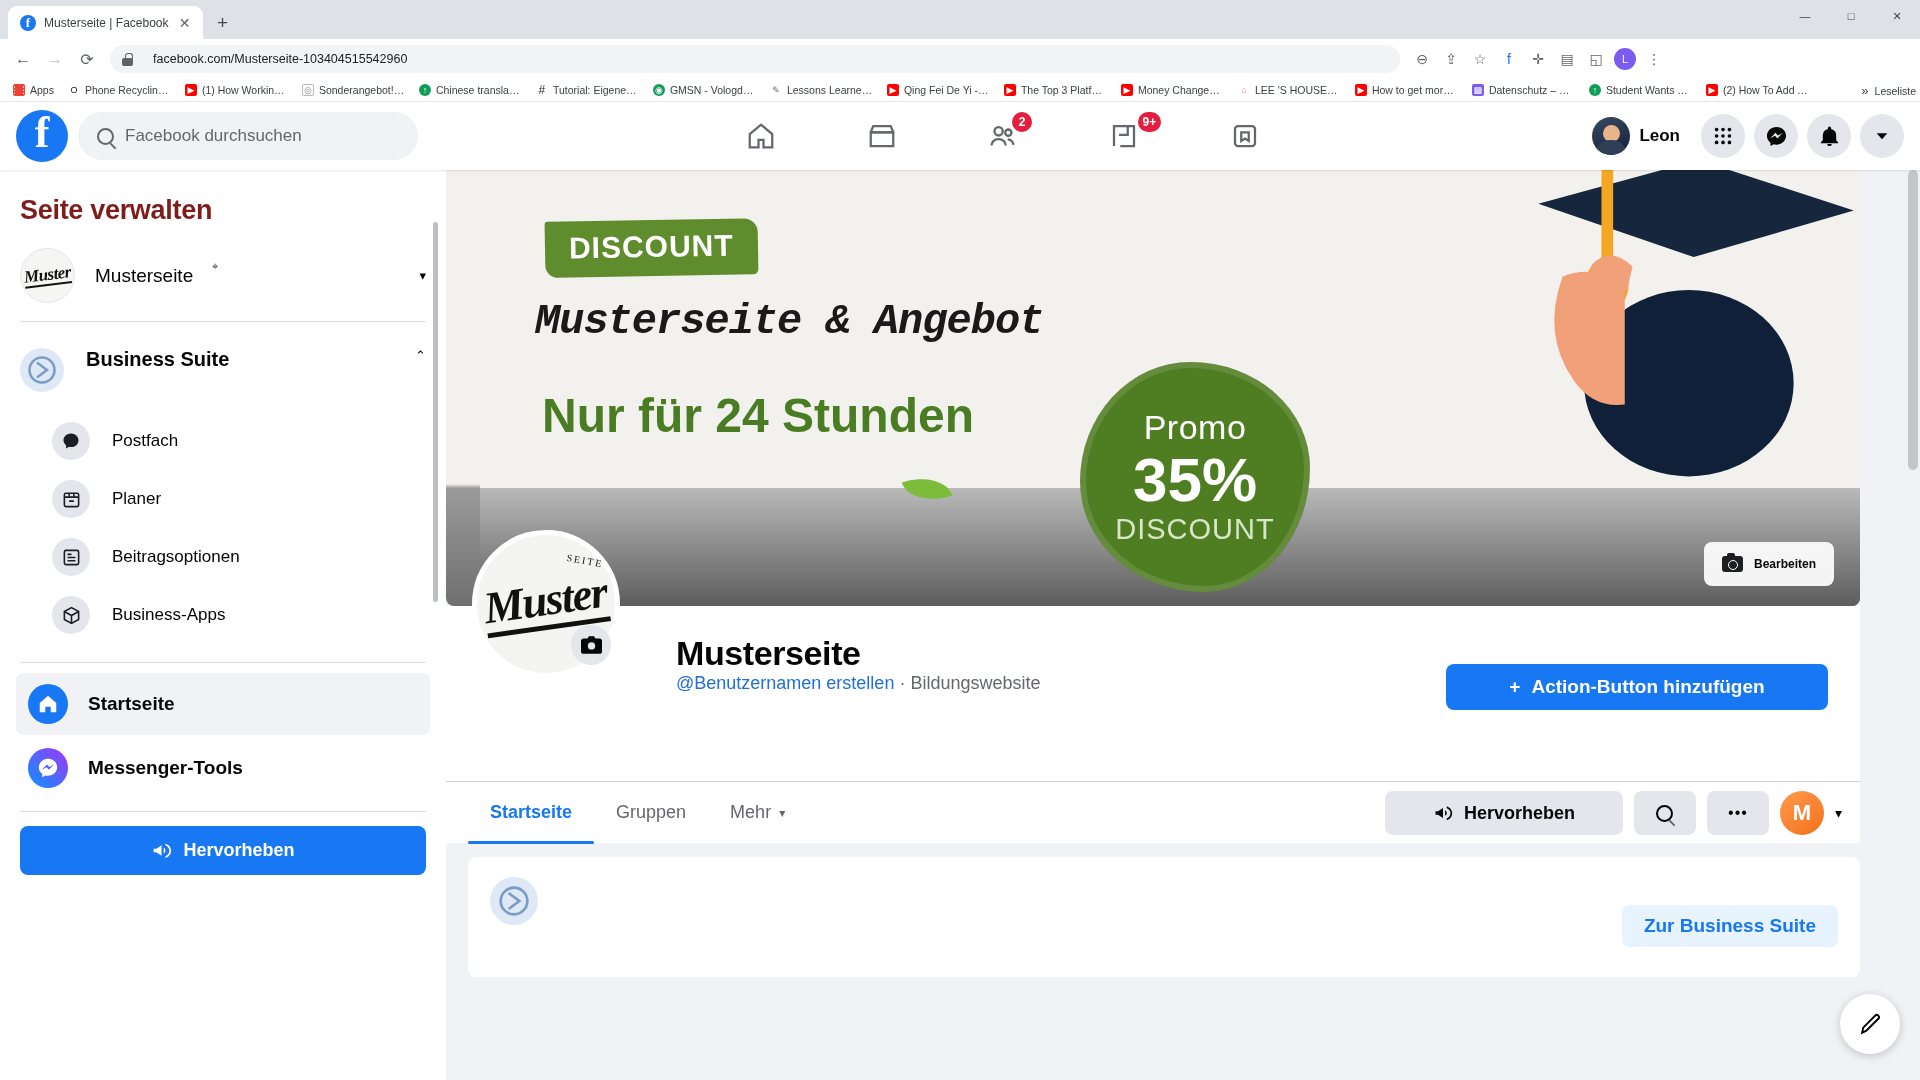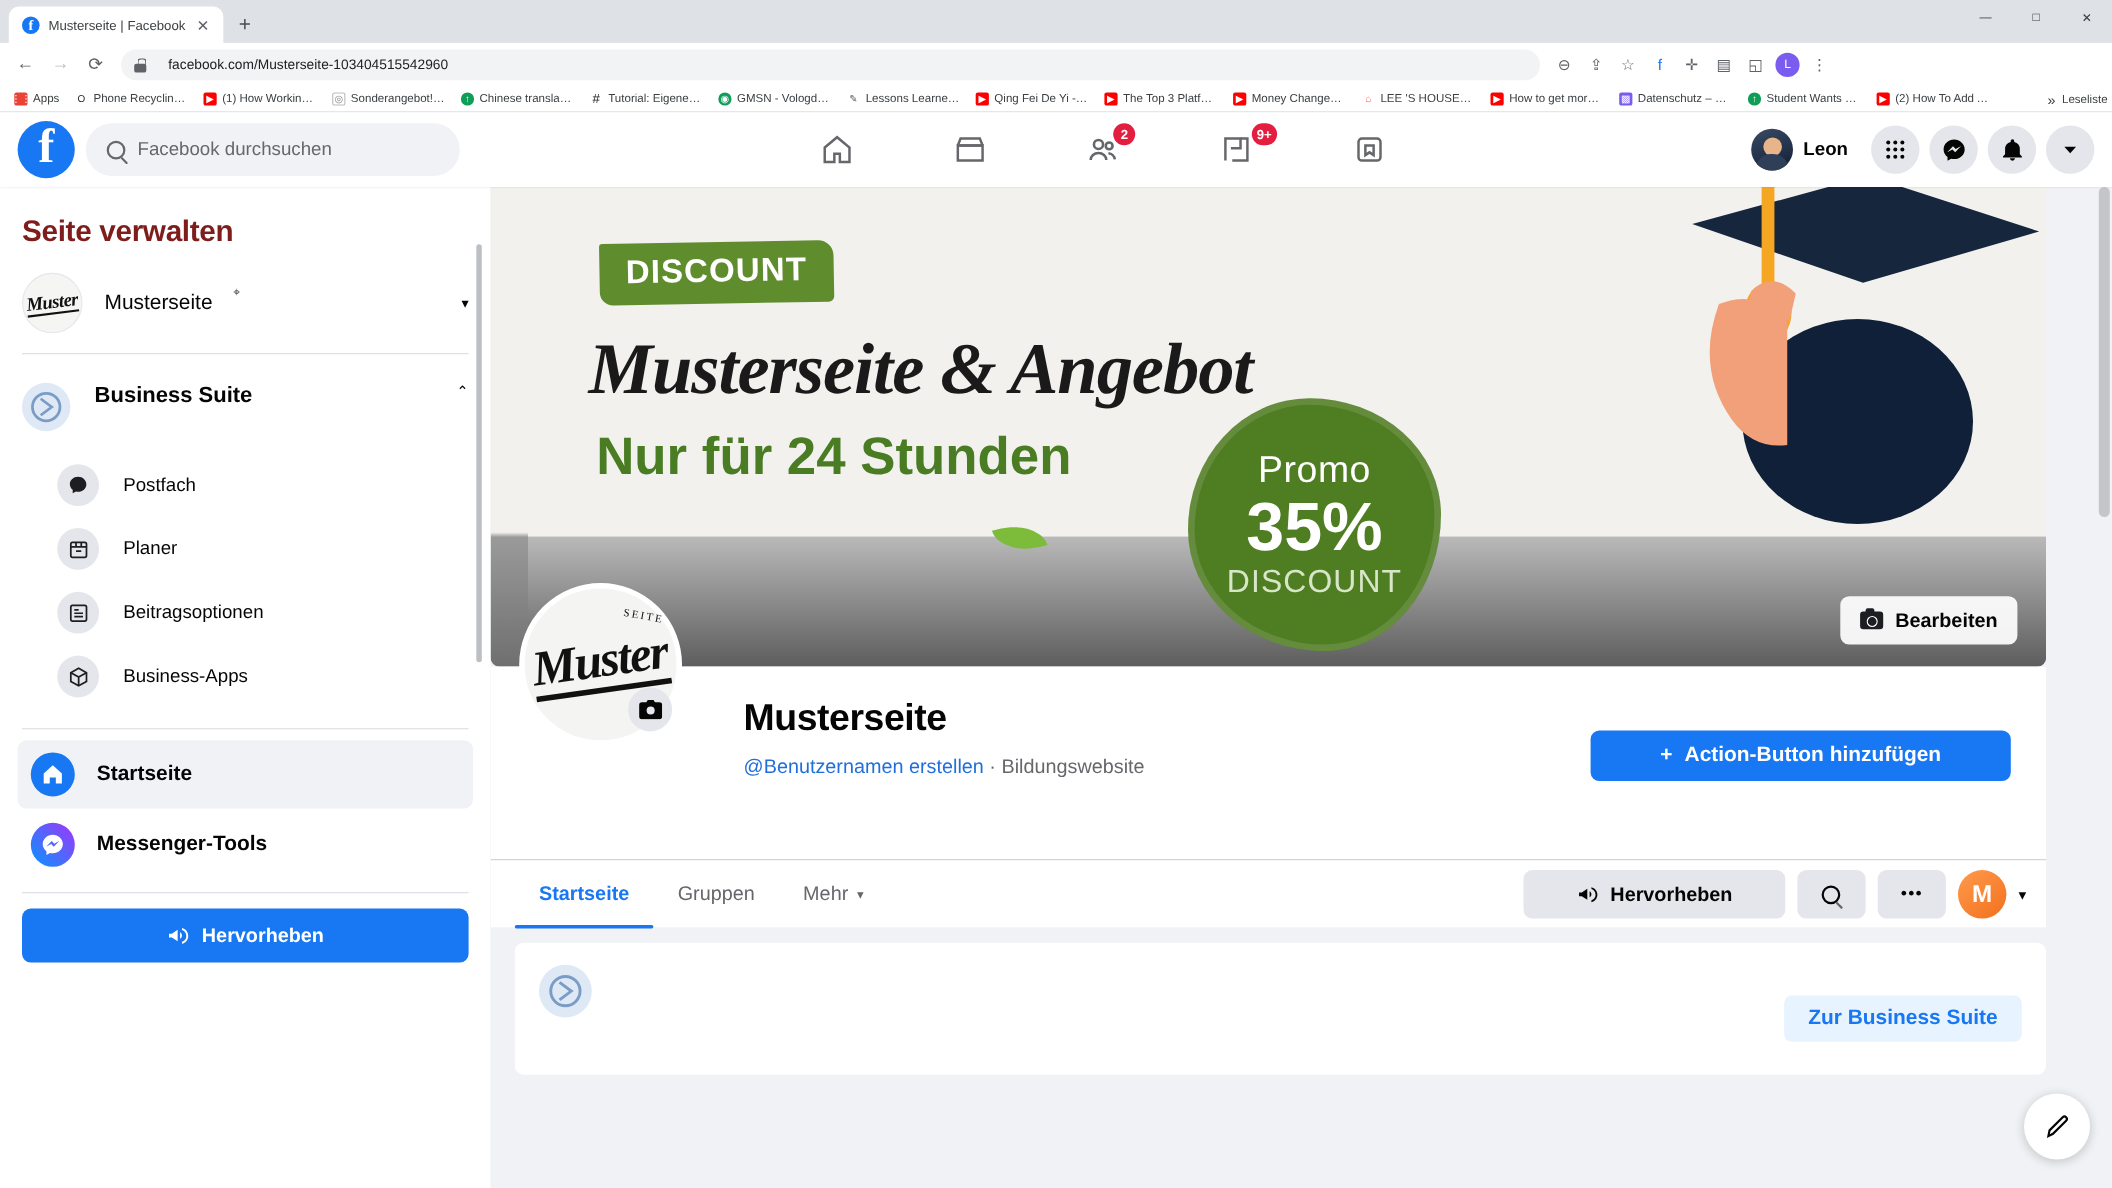--- a/index.html
+++ b/index.html
@@ -327,23 +327,23 @@
   .disc-badge {
     position: absolute; left: 65px; top: 50px;
     background: #5f8d2e; color: #fff;
     font-size: 30px; font-weight: bold; letter-spacing: 1px;
     padding: 10px 24px 12px 24px;
     border-radius: 3px 14px 5px 12px;
     transform: rotate(-1deg);
   }
   .script-line {
     position: absolute; left: 55px; top: 128px;
-    font-family: Liberation Serif, serif;
+    font-family: Liberation Mono, monospace;
     font-style: italic; font-weight: bold;
-    font-size: 66px; color: #1a1a1a; letter-spacing: -1px;
+    font-size: 42px; color: #1a1a1a; letter-spacing: -1px;
     white-space: nowrap;
   }
   .sub-line {
     position: absolute; left: 62px; top: 218px;
     font-size: 48px; font-weight: bold; color: #4a7c23;
     white-space: nowrap;
   }
   .promo-blob {
     position: absolute; left: 600px; top: 192px;
     width: 230px; height: 230px;
@@ -365,21 +365,21 @@
     width: 44px; height: 28px;
     background: #7dbb3a;
     border-radius: 0 100% 0 100%;
     transform: rotate(-18deg);
   }
   .edit-cover {
     position: absolute; right: 26px; bottom: 20px;
     background: rgba(255,255,255,.92); color: #050505;
     height: 44px; border-radius: 8px;
     display: flex; align-items: center; gap: 11px;
-    padding: 0 18px; font-size: 18px; font-weight: bold;
+    padding: 0 18px; font-size: 12px; font-weight: bold;
   }
   .cam-ico {
     width: 21px; height: 16px; background: #1c1e21;
     border-radius: 3px; position: relative; flex: 0 0 auto;
   }
   .cam-ico:before {
     content:""; position:absolute; left:50%; top:50%;
     width:8px; height:8px; margin:-4px 0 0 -4px;
     border:1.6px solid #fff; border-radius:50%;
   }
@@ -414,21 +414,21 @@
     border: none;
   }
   .ava-cam {
     position: absolute; right: 4px; bottom: 8px;
     width: 40px; height: 40px; border-radius: 50%;
     background: #e4e6eb; display: flex;
     align-items: center; justify-content: center;
   }
   .pinfo { padding-left: 200px; padding-top: 28px; }
   .pname { font-size: 34px; font-weight: bold; color: #050505; letter-spacing: -.4px; }
-  .pmeta { margin-top: 14px; font-size: 18px; color: #65676b; }
+  .pmeta { margin-top: 0; font-size: 18px; color: #65676b; }
   .pmeta a { color: #216fdb; text-decoration: none; font-weight: normal; }
   .action-btn {
     position: absolute; right: 32px; top: 58px;
     width: 382px; height: 46px; background: #1877f2;
     color: #fff; border-radius: 8px;
     display: flex; align-items: center; justify-content: center; gap: 11px;
     font-size: 19px; font-weight: bold;
   }
 
   .tabs-row {

